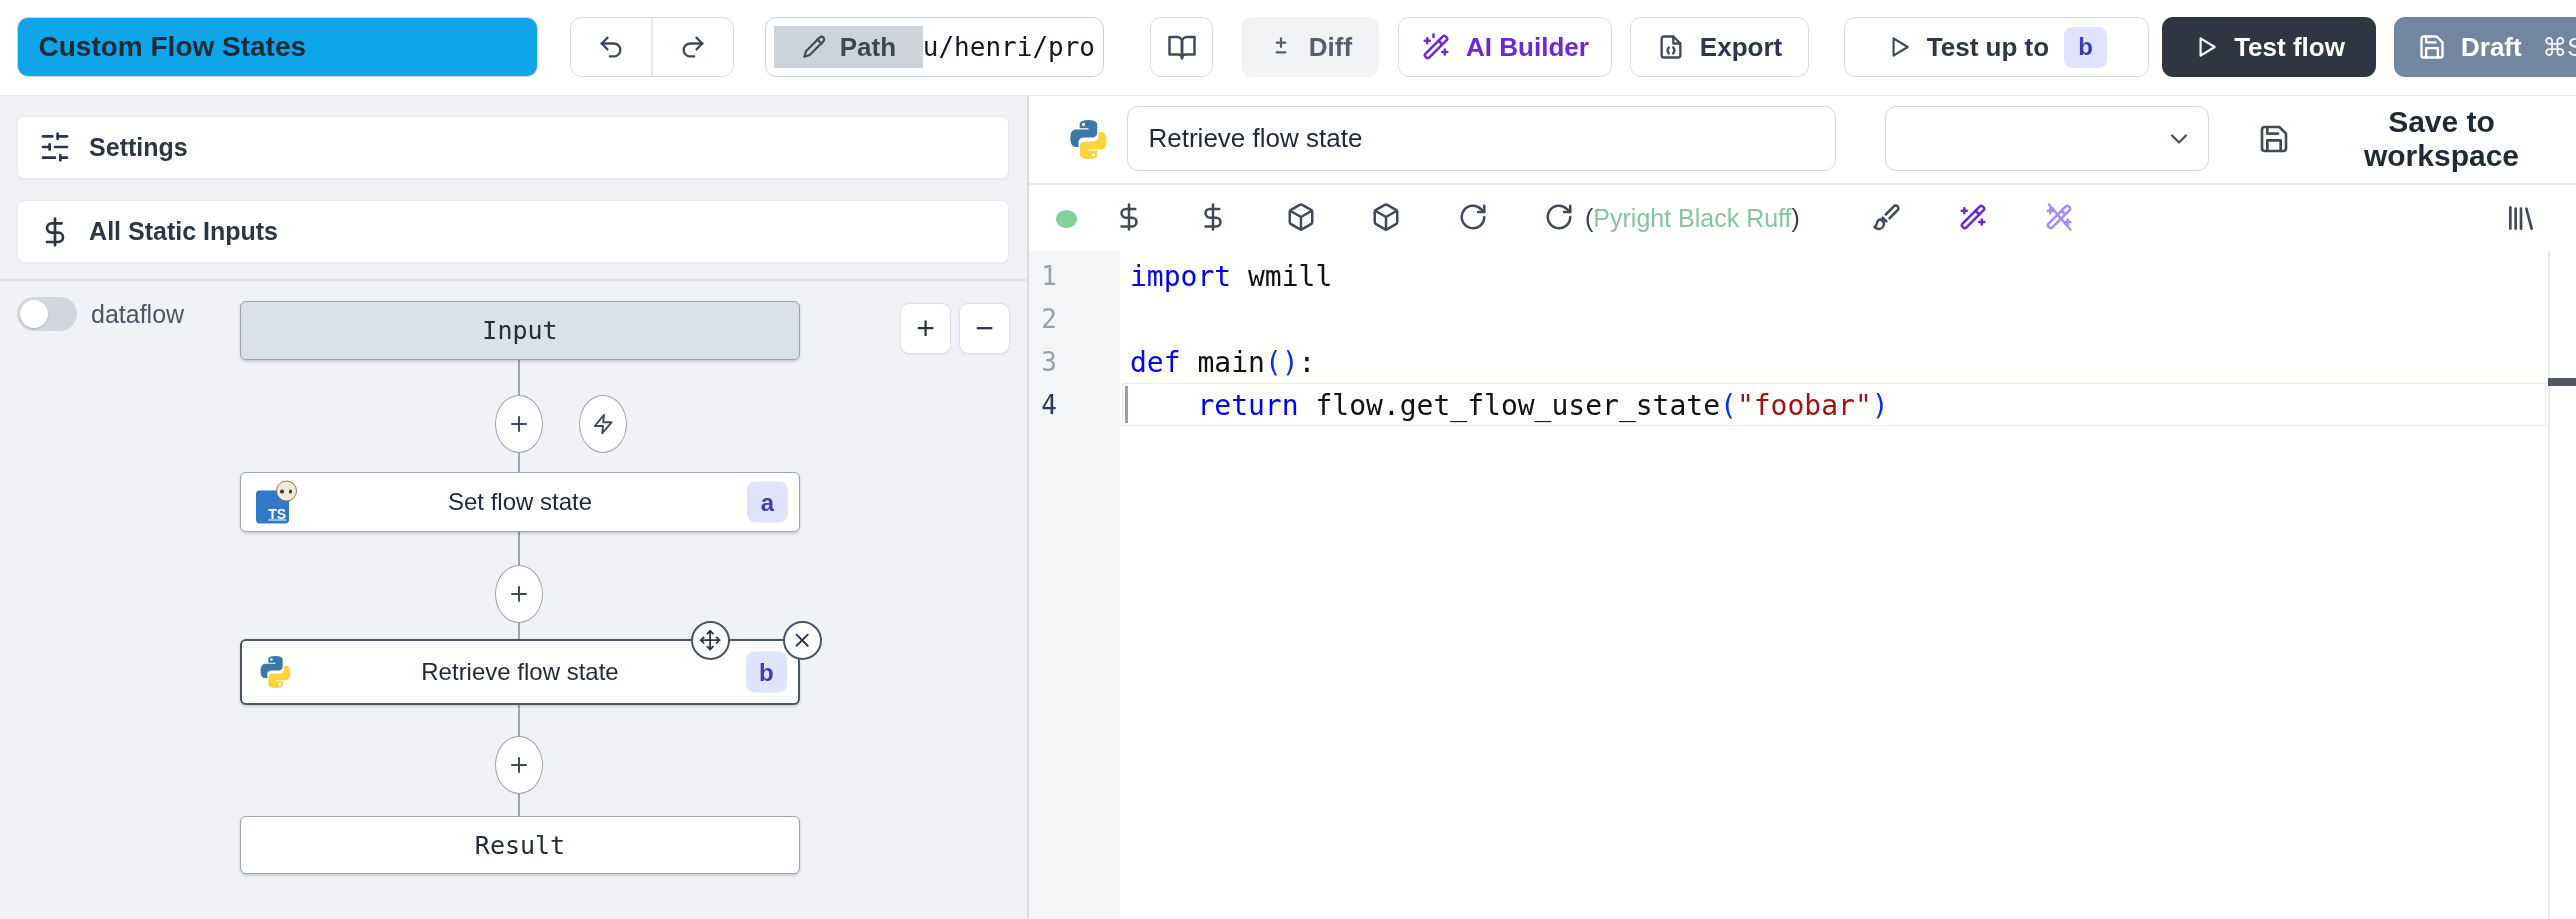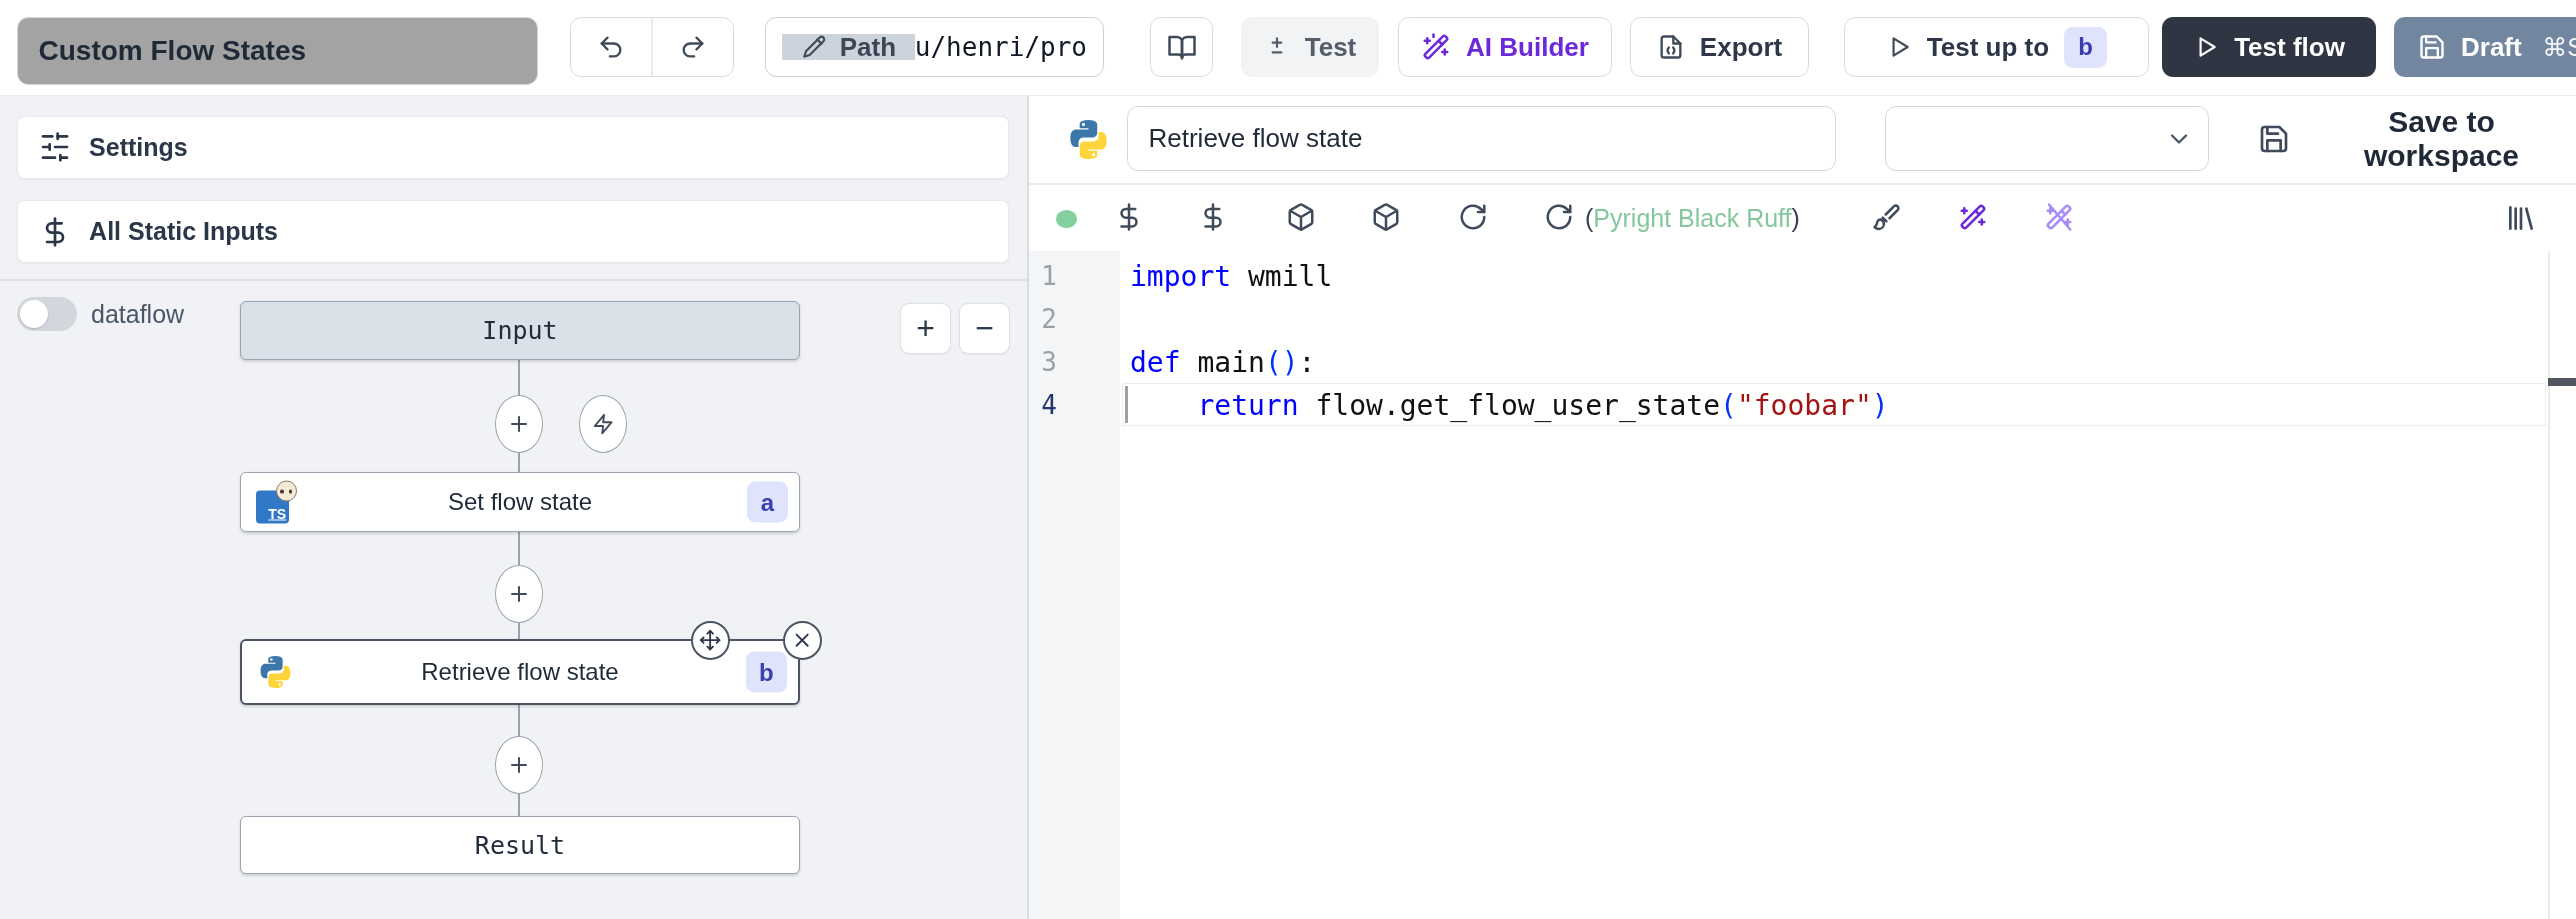--- a/index.html
+++ b/index.html
@@ -8,27 +8,27 @@
   .abs { position:absolute; }
   svg { display:block; }
   .ic { stroke:#3f4a5a; stroke-width:2; fill:none; stroke-linecap:round; stroke-linejoin:round; }
 
   
   #topbar { position:absolute; left:0; top:0; width:2576px; height:96px; background:#fff;
             border-bottom:1.9px solid #e8eaee; }
   .tb-btn { position:absolute; top:17px; height:60px; display:flex; align-items:center; justify-content:center;
             gap:15px; background:#fff; border:1.9px solid #d8dce2; border-radius:11.2px;
             font-size:26px; font-weight:700; color:#2d3748; }
-  #title-input { position:absolute; left:17px; top:17px; width:521px; height:68px; border:1.9px solid #d4d8de;
+  #title-input { position:absolute; left:17px; top:17px; width:521px; height:60px; border:1.9px solid #d4d8de;
             border-radius:11.2px; padding:0 20.5px; font-family:"Liberation Sans",sans-serif;
-            font-size:28px; font-weight:700; color:#1f2937; background:#a3a3a3; outline:none; }
+            font-size:28px; font-weight:700; color:#1f2937; background:#0ea5e9; outline:none; }
   #undo-redo { left:570px; width:164px; padding:0; gap:0; }
   #undo-redo .half { width:81px; height:100%; display:flex; align-items:center; justify-content:center; }
   #undo-redo .sep { width:1.9px; height:100%; background:#e8eaee; }
-  #path-group { left:765px; width:339px; padding:16px; gap:0; overflow:hidden; border-color:#c9d0d9; }
+  #path-group { left:765px; width:339px; padding:8px; gap:0; overflow:hidden; border-color:#c9d0d9; }
   #path-group .seg1 { width:156px; height:100%; background:#ccd3dc; display:flex; align-items:center;
             justify-content:center; gap:13px; color:#3c4654; }
   #path-group .seg2 { flex:1; height:100%; display:flex; align-items:center; justify-content:center;
             font-family:"DejaVu Sans Mono",monospace; font-weight:400; font-size:26px; color:#111827; }
   #book-btn { left:1150px; width:63px; }
   #diff-btn { left:1241px; width:138px; background:#f2f3f5; border:none; color:#555e6b; }
   #ai-btn { left:1398px; width:214px; color:#6d28d9; }
   #export-btn { left:1630px; width:179px; }
   #testupto-btn { left:1844px; width:305px; }
   .step-badge { display:flex; align-items:center; justify-content:center; width:43px; height:41px;
@@ -157,21 +157,21 @@
       </span>
   </div>
   <div class="tb-btn" id="diff-btn">
     <span>
         <svg class="ic" width="26" height="26" viewBox="0 0 24 24" style="stroke:#555e6b">
           <path d="M12 4v8"></path>
           <path d="M8 8h8"></path>
           <path d="M8 17h8"></path>
         </svg>
       </span>
-    <span>Test</span>
+    <span>Diff</span>
   </div>
   <div class="tb-btn" id="ai-btn">
     <span>
         <svg class="ic" width="30" height="30" viewBox="0 0 24 24" style="stroke:#6d28d9">
           <path d="m20.7 4.6-1.3-1.3a1.2 1.2 0 0 0-1.7 0L3.3 17.7a1.2 1.2 0 0 0 0 1.7l1.3 1.3a1.2 1.2 0 0 0 1.7 0L20.7 6.3a1.2 1.2 0 0 0 0-1.7z"></path>
           <path d="m14 7 3 3"></path>
           <path d="M5 5v4"></path>
           <path d="M3 7h4"></path>
           <path d="M19 14v4"></path>
           <path d="M17 16h4"></path>

